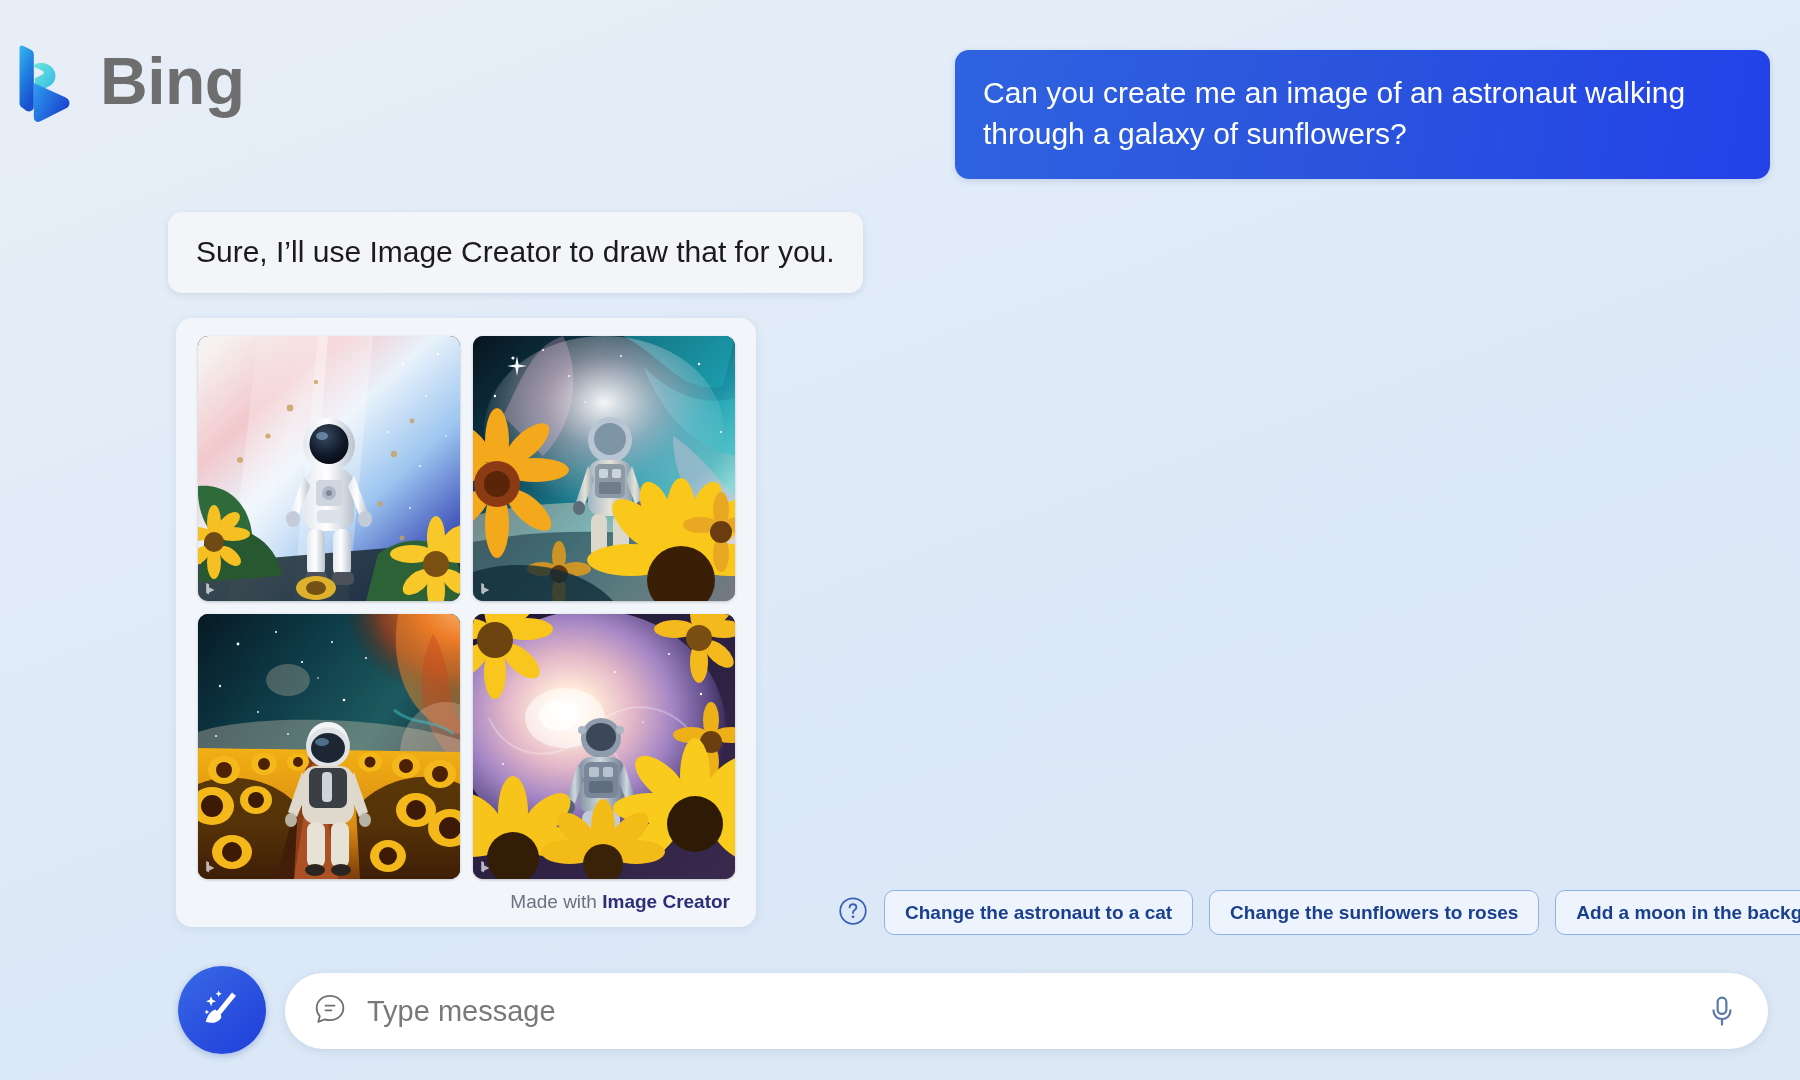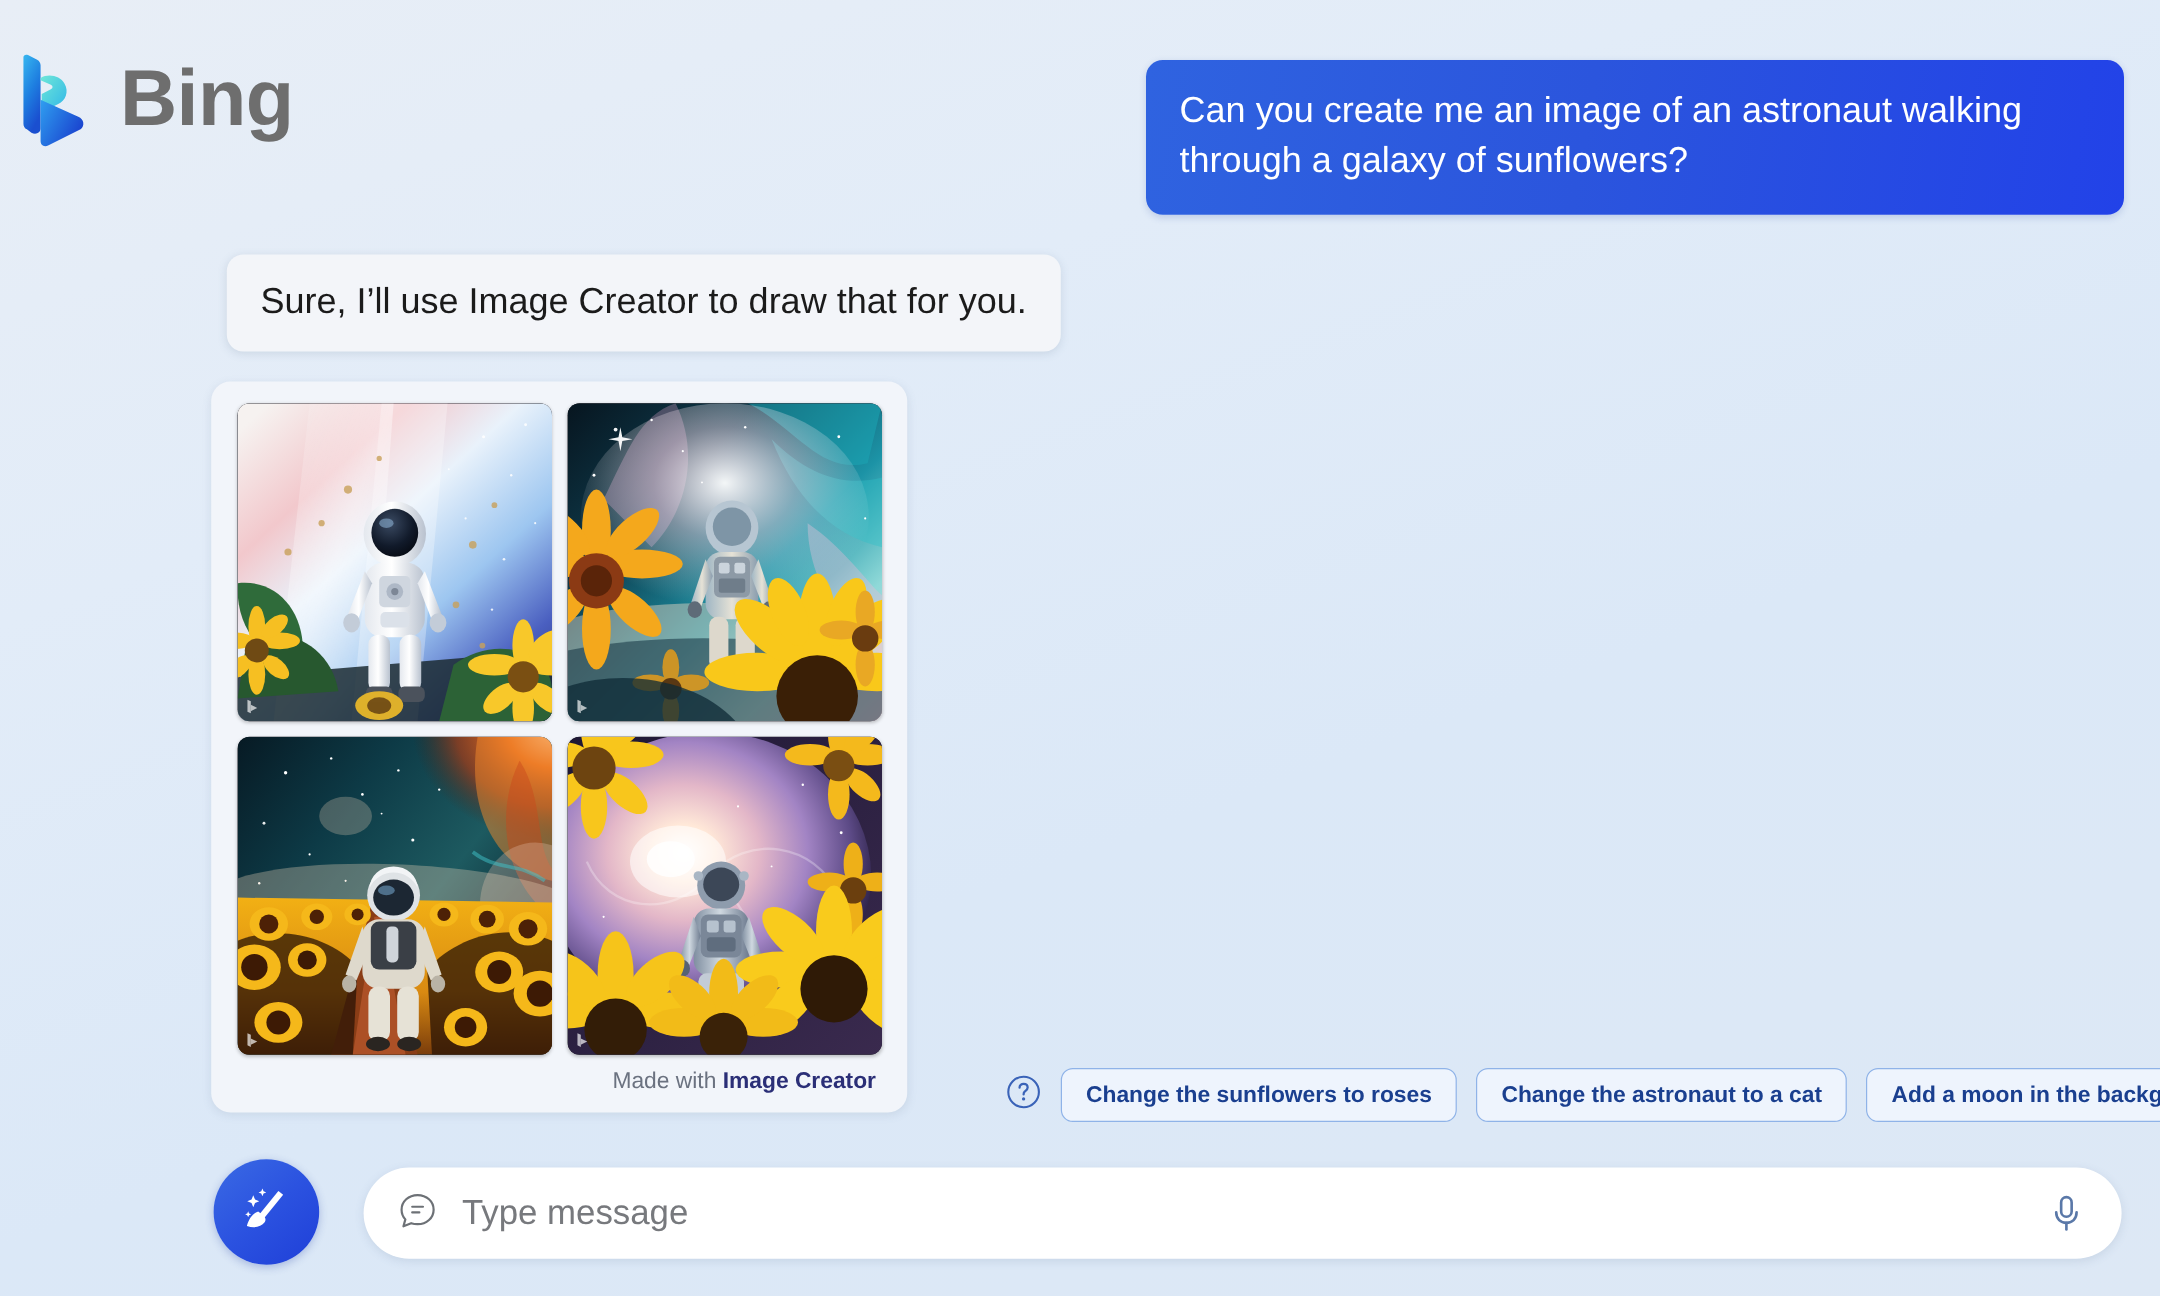--- a/index.html
+++ b/index.html
@@ -65,21 +65,20 @@
     position: absolute;
     left: 168px;
     top: 212px;
     background: #f3f5f9;
     color: #1b1b1b;
     border-radius: 14px;
     padding: 20px 28px 22px 28px;
     font-size: 30px;
     line-height: 1.3;
     box-shadow: 0 2px 7px rgba(90,110,140,0.17);
-    margin-left: 21px;
   }
 
   
   .img-card {
     position: absolute;
     left: 176px;
     top: 318px;
     width: 580px;
     background: #f2f5fa;
     border-radius: 16px;
@@ -158,21 +157,21 @@
     border-radius: 50%;
     background: linear-gradient(140deg, #3a6ae4 0%, #2b52e0 50%, #1f3fd8 100%);
     box-shadow: 0 2px 7px rgba(40,70,170,0.30);
     display: flex;
     align-items: center;
     justify-content: center;
     cursor: pointer;
   }
   .composer {
     position: absolute;
-    left: 303px;
+    left: 285px;
     top: 973px;
     right: 32px;
     height: 76px;
     background: #ffffff;
     border-radius: 38px;
     box-shadow: 0 2px 8px rgba(90,110,150,0.16);
     display: flex;
     align-items: center;
     padding: 0 26px 0 28px;
     box-sizing: border-box;
@@ -731,22 +730,22 @@
   </div>
 
   <div class="suggestions">
     <span>
       <svg class="help-icon" viewBox="0 0 24 24">
         <circle cx="12" cy="12" r="10.2" fill="none" stroke="#3a63b8" stroke-width="1.4"></circle>
         <path d="M9.3 9.1 C9.3 7.5 10.5 6.6 12 6.6 C13.6 6.6 14.7 7.6 14.7 9 C14.7 10.5 13.6 11 12.7 11.7 C12.1 12.2 12 12.7 12 13.6" fill="none" stroke="#3a63b8" stroke-width="1.5" stroke-linecap="round"></path>
         <circle cx="12" cy="16.6" r="1.1" fill="#3a63b8"></circle>
       </svg>
     </span>
+    <button class="chip">Change the astronaut to a cat</button>
     <button class="chip">Change the sunflowers to roses</button>
-    <button class="chip">Change the astronaut to a cat</button>
     <button class="chip">Add a moon in the background</button>
   </div>
 
   <div class="new-topic">
     <span>
       <svg width="50" height="50" viewBox="0 0 48 48">
         <g fill="#ffffff">
           <path d="M33.6 9.2 L37.4 12.2 L22.6 30.4 L18.8 27.4 Z"></path>
           <path d="M21.4 28.6 L17.4 25.5 C13.2 26.9 9.8 31.2 8.4 37.2 C14.4 39.4 19.9 37.8 22.6 34.2 C23.8 32.6 23.4 30.1 21.4 28.6 Z"></path>
           <path d="M13.5 12.6 L14.9 16 L18.3 17.4 L14.9 18.8 L13.5 22.2 L12.1 18.8 L8.7 17.4 L12.1 16 Z"></path>

